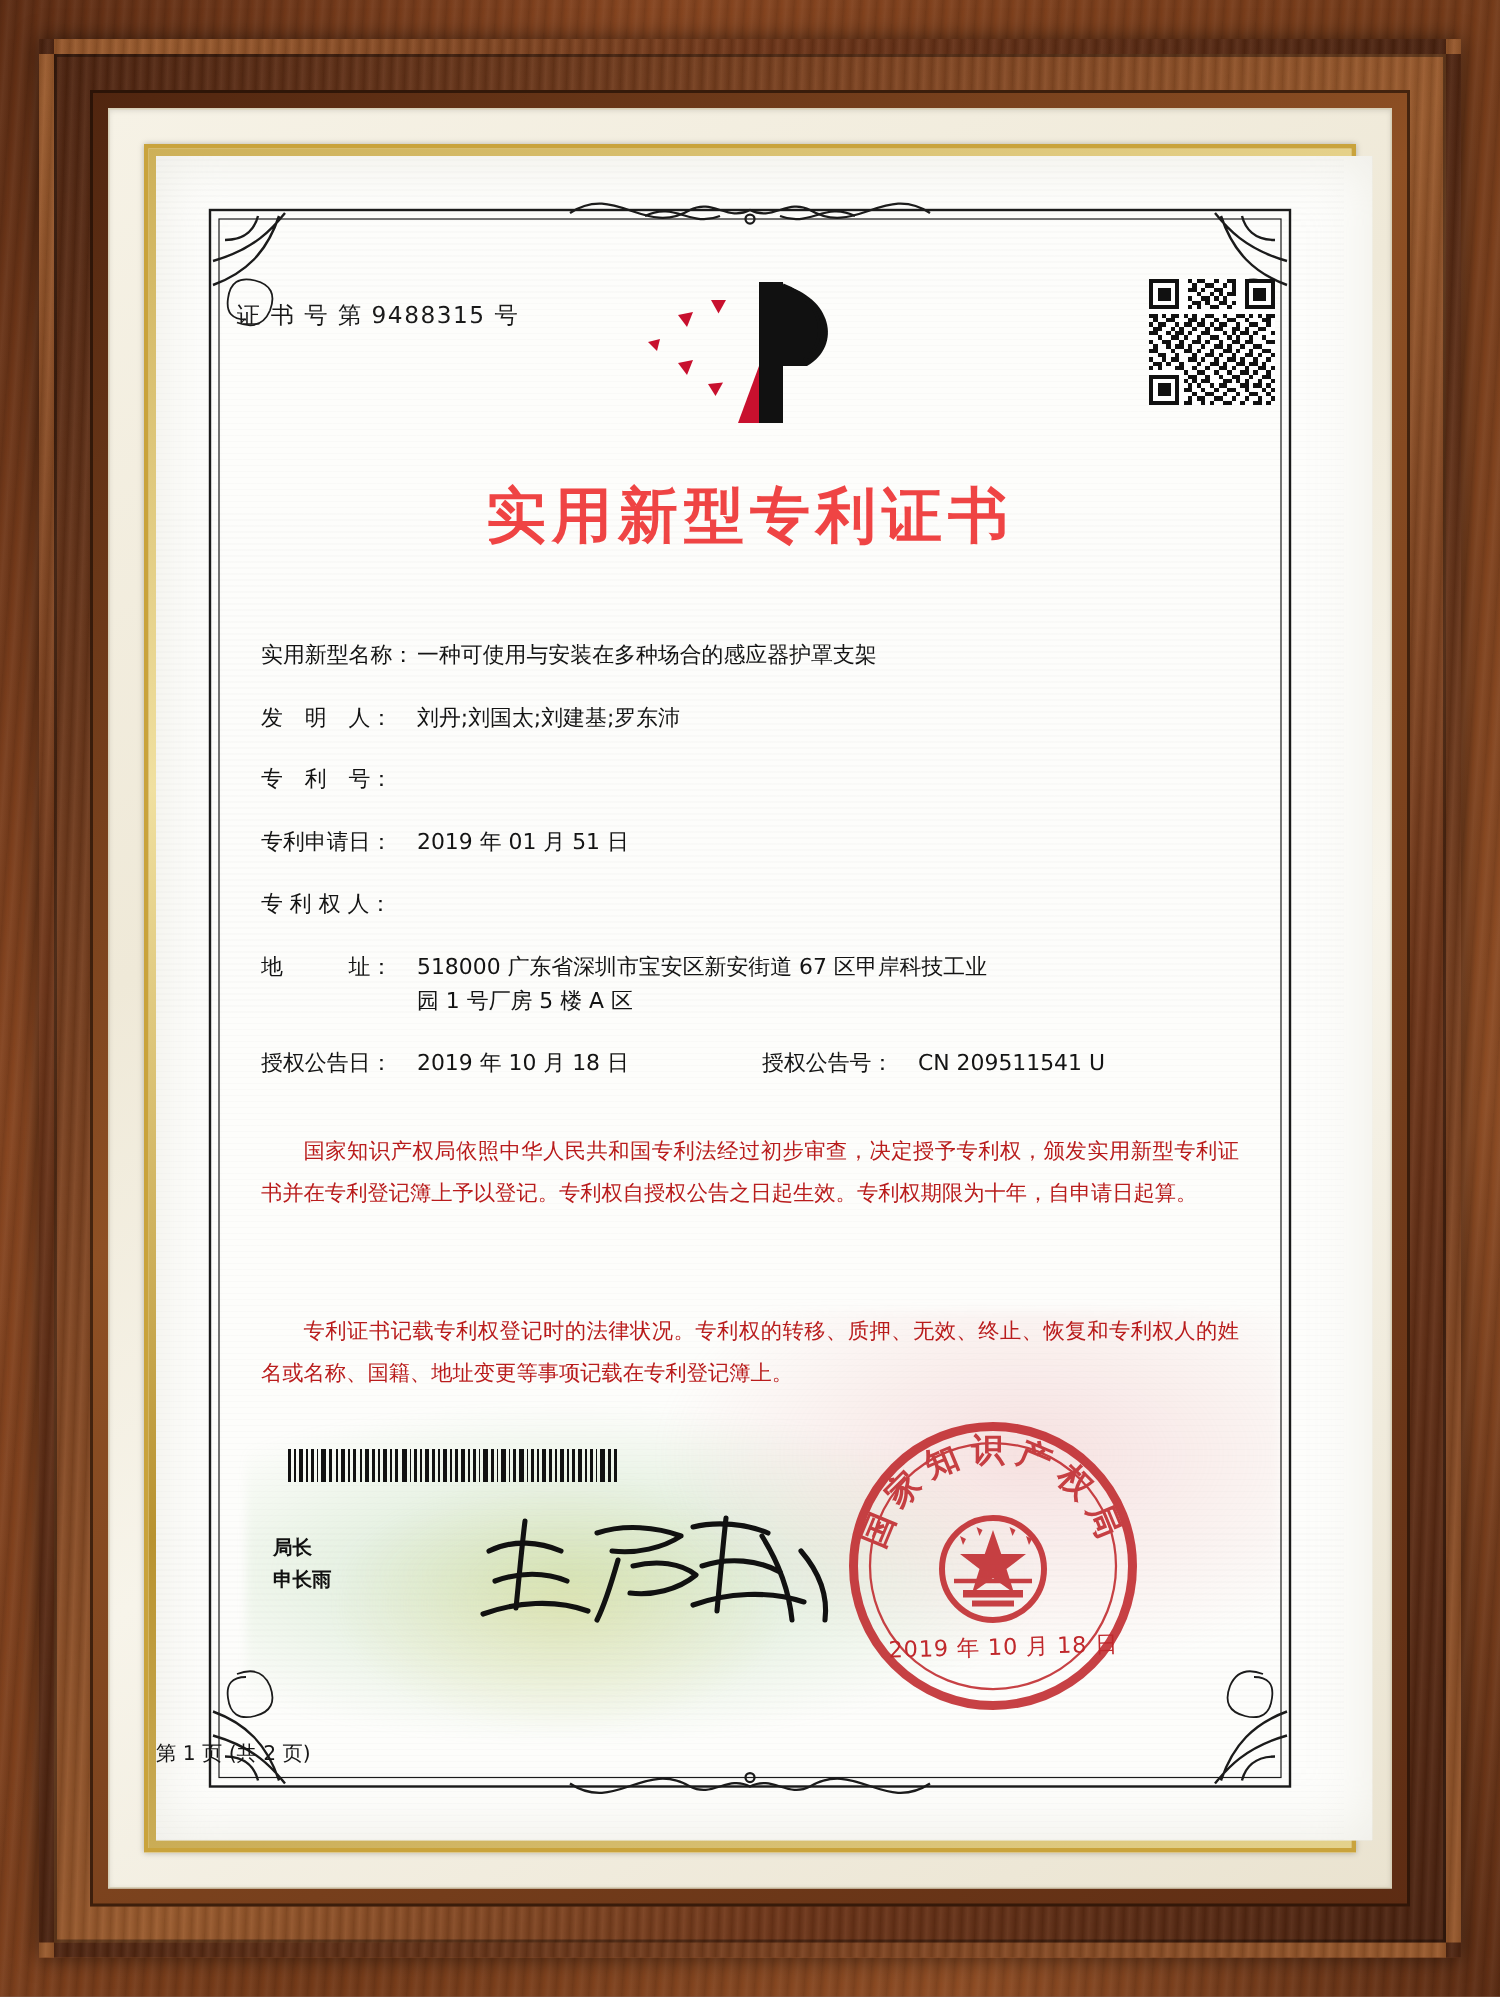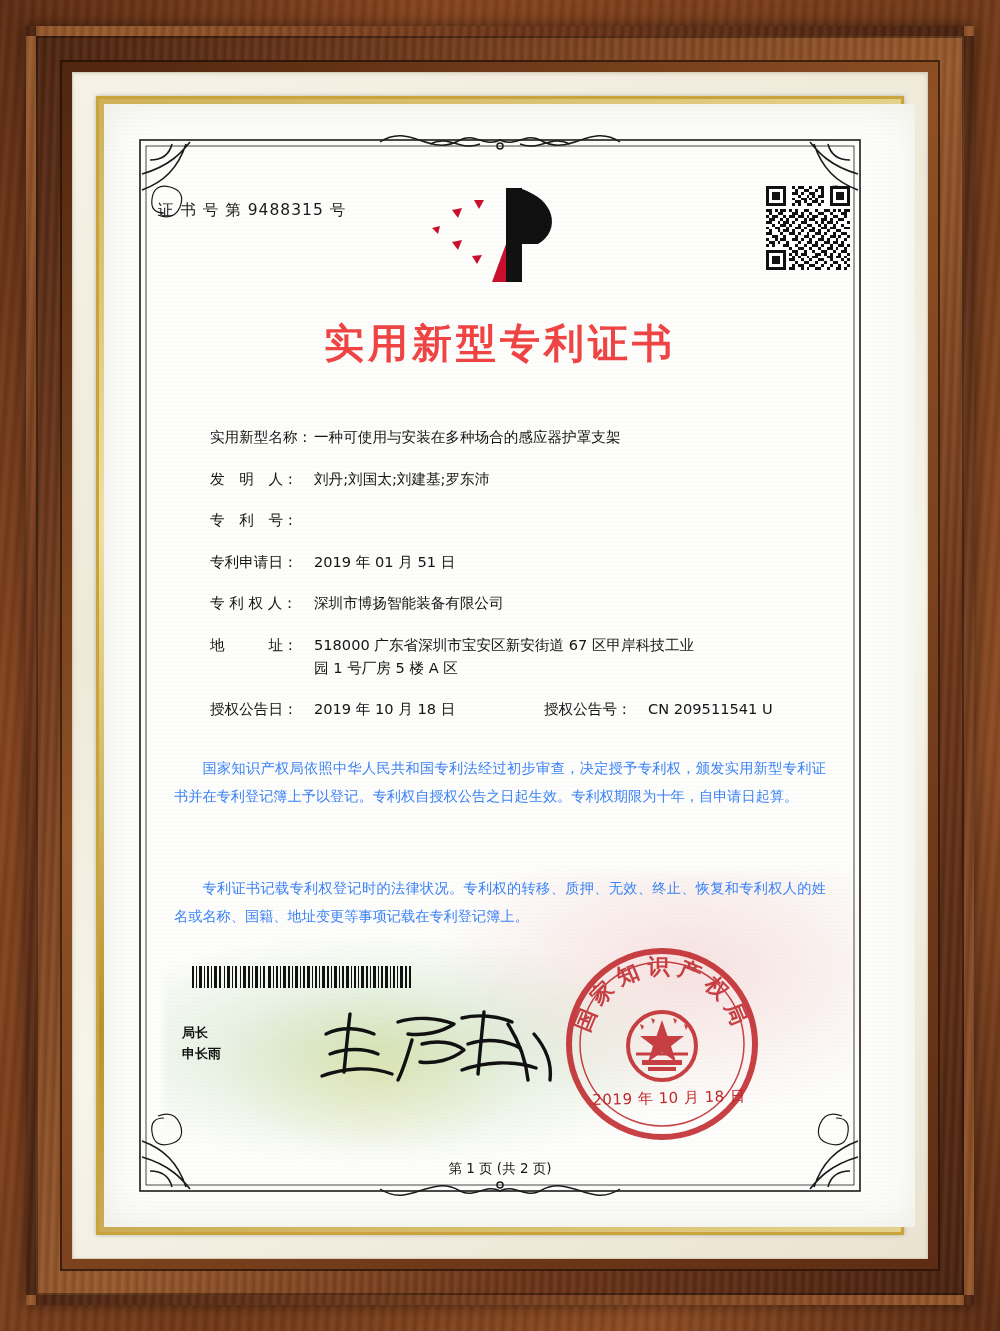--- a/index.html
+++ b/index.html
@@ -157,21 +157,20 @@
   .field-row {
     display: flex;
     align-items: flex-start;
     margin-bottom: 19px;
     line-height: 1.55;
   }
   .field-label {
     width: 104px;
     flex: 0 0 104px;
     white-space: pre;
-    margin-left: 36px;
   }
   .field-value {
     flex: 1 1 auto;
   }
   .field-value .line2 {
     display: block;
   }
   .row-inline {
     display: flex;
     align-items: flex-start;
@@ -184,21 +183,21 @@
   .inline-a .field-label, .inline-b .field-label { width: 104px; flex: 0 0 104px; }
   .inline-b .field-label { width: 104px; flex: 0 0 104px; }
 
   .para {
     position: absolute;
     left: 70px;
     width: 652px;
     font-family: "DejaVu Sans", sans-serif;
     font-size: 14.2px;
     line-height: 2.0;
-    color: #3b82f6;
+    color: #b91c1c;
     text-align: justify;
   }
   #para1 { top: 650px; }
   #para2 { top: 770px; }
   .para p { margin: 0; text-indent: 2em; }
 
   .barcode {
     position: absolute;
     left: 88px; top: 862px;
     width: 220px; height: 22px;
@@ -233,21 +232,20 @@
     font-size: 15px;
     color: #c0282c;
     letter-spacing: 0.5px;
     transform: rotate(-1.5deg);
   }
 
   .page-no {
     position: absolute;
     left: 0; top: 1056px;
     width: 792px;
-    text-align: center;
     font-family: "DejaVu Sans", sans-serif;
     font-size: 13.5px;
     color: #161616;
   }
 </style>
 </head>
 <body>
 
 <div class="frame-outer"></div>
 <div class="frame-bevel"></div>
@@ -559,21 +557,20 @@
         <div class="field-label">专　利　号：</div>
       </div>
 
       <div class="field-row">
         <div class="field-label">专利申请日：</div>
         <div class="field-value">2019 年 01 月 51 日</div>
       </div>
 
       <div class="field-row">
         <div class="field-label">专 利 权 人：</div>
-        <div class="field-value">深圳市博扬智能装备有限公司</div>
       </div>
 
       <div class="field-row">
         <div class="field-label">地　　　址：</div>
         <div class="field-value">
           <span>518000 广东省深圳市宝安区新安街道 67 区甲岸科技工业</span>
           <span class="line2">园 1 号厂房 5 楼 A 区</span>
         </div>
       </div>
 

